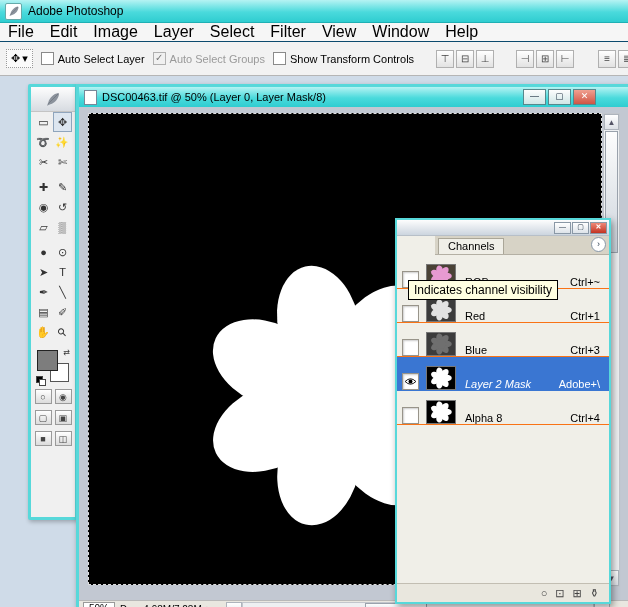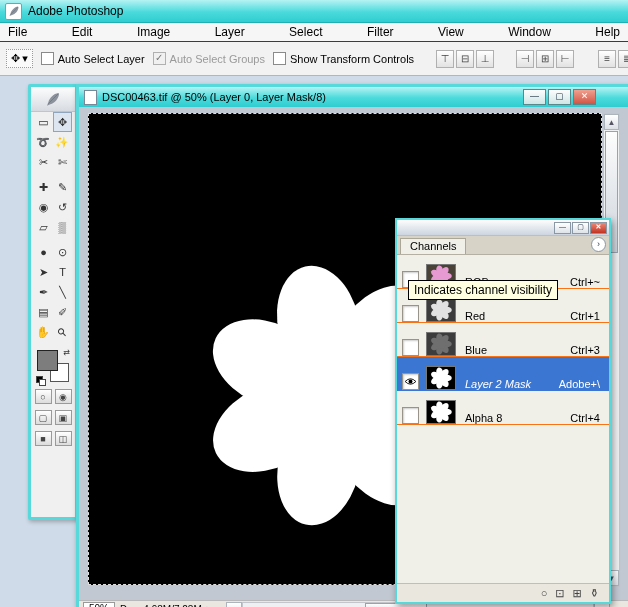--- a/index.html
+++ b/index.html
@@ -9,21 +9,21 @@
   
   .titlebar{position:absolute;left:0;top:0;right:0;height:22px;
     background:linear-gradient(#b5f3f3,#4adadc 55%,#2fcdd0);
     border-bottom:1px solid #1fb0b4;display:flex;align-items:center;gap:6px;padding-left:5px;}
   .app-icon{width:15px;height:15px;background:#fff;border:1px solid #6aa;border-radius:2px;
     display:flex;align-items:center;justify-content:center;}
   .title-text{font-size:12px;}
 
   
   .menubar{position:absolute;top:23px;left:0;right:0;height:18px;background:#f6f6f6;
-    border-bottom:3px solid #0c4a6e;display:flex;align-items:center;font-size:12px;justify-content:space-between;}
+    border-bottom:3px solid #0c4a6e;display:flex;align-items:center;font-size:16px;}
   .menu-item{padding:1px 8px;cursor:default;}
 
   
   .optionsbar{position:absolute;top:42px;left:0;right:0;height:33px;background:#f2f2f2;
     border-bottom:1px solid #b5b5b5;display:flex;align-items:center;gap:8px;padding:0 6px;
     font-size:11px;overflow:hidden;white-space:nowrap;}
   .tool-preset{display:flex;align-items:center;gap:2px;border:1px dotted #9a9a9a;
     padding:2px 4px;background:#fafafa;}
   .cb{display:flex;align-items:center;gap:4px;}
   .cb .box{width:11px;height:11px;border:1px solid #8a8a8a;background:#fff;font-size:10px;
@@ -92,21 +92,21 @@
 
   
   .palette{position:absolute;left:395px;top:218px;width:212px;height:382px;background:#f0efe8;
     border:2px solid #57d8da;box-shadow:2px 3px 7px rgba(0,0,0,.4);z-index:5;}
   .pal-titlebar{height:13px;background:linear-gradient(#fdfdfd,#ccd5df);
     display:flex;justify-content:flex-end;align-items:center;gap:1px;padding:1px 2px;border-bottom:1px solid #b7bfc8;}
   .pal-btn{width:15px;height:10px;border:1px solid #8a98a6;background:linear-gradient(#fff,#dde3e9);
     font-size:7px;line-height:8px;text-align:center;color:#234;}
   .pal-btn.close{background:linear-gradient(#ee8877,#c23322);color:#fff;font-weight:bold;}
   .pal-tabs{height:18px;background:#d7d3c6;display:flex;align-items:flex-end;padding-left:3px;
-    border-bottom:1px solid #b4b0a4;position:relative;}
+    border-bottom:1px solid #b4b0a4;position:relative;margin-left:38px;}
   .pal-tab{background:#f0efe8;border:1px solid #aaa698;border-bottom:none;padding:1px 9px 2px;font-size:11px;}
   .pal-menu-btn{position:absolute;right:3px;bottom:2px;width:13px;height:13px;border:1px solid #8898a8;
     border-radius:50%;background:#fff;font-size:9px;text-align:center;line-height:12px;color:#345;}
   .ch-row{height:33px;display:flex;align-items:flex-end;border-bottom:1px solid #f97316;background:#f0efe8;}
   .ch-row.selected{background:#3a76d2;border-bottom-color:#3a76d2;color:#fff;}
   .vis-well{width:15px;height:15px;margin:0 7px 0 5px;background:#fff;border:1px solid #98948a;
     box-shadow:inset 1px 1px 2px #ccc;display:flex;align-items:center;justify-content:center;flex:none;}
   .thumb{width:28px;height:22px;border:1px solid #777;margin-right:9px;flex:none;overflow:hidden;}
   .thumb svg{display:block;width:100%;height:100%;}
   .t-rgb{background:#4a4236;color:#e79ad2;}

